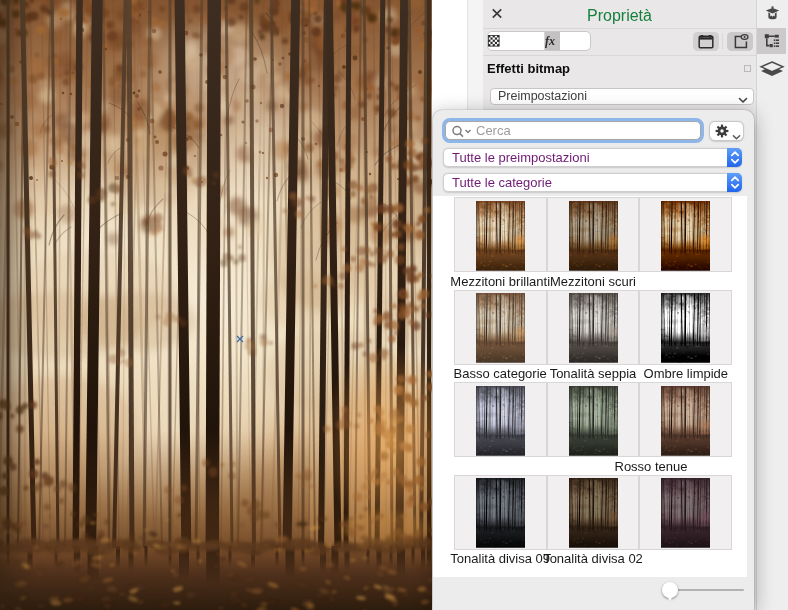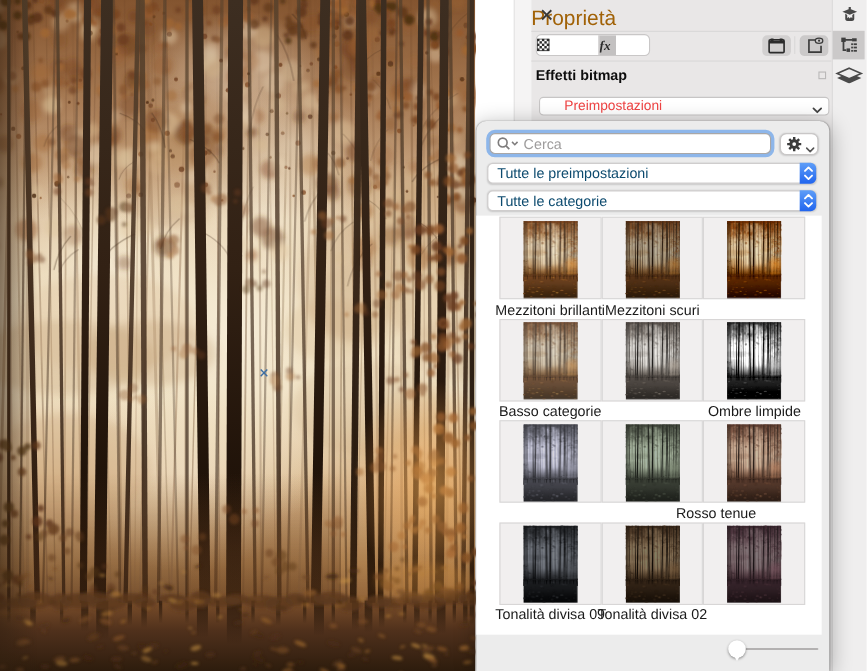--- a/index.html
+++ b/index.html
@@ -14,21 +14,21 @@
   #tabs .seg { flex:1; display:flex; align-items:center; justify-content:center; }
   #tabs .seg.sel { background:#c3c1c1; }
   #tabs .seg + .seg { border-left:1px solid #d8d6d6;margin-left:44px; }
   .rbtn { top:31.5px; height:19px; border-radius:4.5px; background:#d2d0d0;
     display:flex; align-items:center; justify-content:center; }
   #dock { left:756px; top:0; width:32px; height:610px; background:#efeeee; border-left:1px solid #d6d4d4; }
   #popup { left:433px; top:110px; width:321px; height:500px; background:#ececec;
     border-radius:9px 9px 0 0;
     box-shadow:0 4px 20px rgba(0,0,0,.33), 0 0 1.5px rgba(0,0,0,.4); }
   .mcombo { left:443px; width:299px; height:19px; background:#fff; border:1px solid #cfcdcd;
-    border-radius:5px; font-size:13px; color:#0c4a6e; line-height:17px; padding-left:8px;
+    border-radius:5px; font-size:13px; color:#701a75; line-height:17px; padding-left:8px;
     box-shadow:0 .5px 1.5px rgba(0,0,0,.15); }
   .bluecap { position:absolute; right:-1px; top:-1px; width:15px; height:19px;
     background:linear-gradient(#5e9ef8,#2165ee); border-radius:0 5px 5px 0;
     display:flex; align-items:center; justify-content:center; }
   .cell { border:1px solid #d8d6d6; background:#f1efef; }
   .cap { text-align:center; font-size:13px; color:#1a1a1a; white-space:nowrap; }
 </style></head>
 <body>
 <svg width="0" height="0" style="position:absolute">
     <defs>
@@ -1559,21 +1559,21 @@
         <rect x="0" y="-2" width="432" height="16" fill="#6e3a1b" opacity="0.5" filter="url(#b3)"></rect>
       </symbol>
     </defs>
   </svg>
 <div id="stage">
     <div id="photo" class="abs" style="filter:saturate(.93)"><svg width="432" height="610" viewBox="0 0 432 610">
         <use href="#forest"></use>
       </svg></div>
     <div id="gutline" class="abs"></div>
     <div id="panel" class="abs"></div>
-    <div class="abs" style="left:483px;top:7px;width:273px;font-size:19px;color:#a16207">Proprietà</div>
+    <div class="abs" style="left:483px;top:7px;width:273px;text-align:center;font-size:16px;color:#15803d">Proprietà</div>
     <svg class="abs" style="left:492px;top:8px" width="10" height="11" viewBox="0 0 10 11">
       <path d="M0.8 1.3 L9.2 9.7 M9.2 1.3 L0.8 9.7" stroke="#3a3a3a" stroke-width="1.7"></path>
     </svg>
     <div class="abs sep" style="left:483px;top:28px;width:273px;height:1px"></div>
     <div class="abs sep" style="left:483px;top:55px;width:273px;height:1px"></div>
     <div id="tabs" class="abs">
       <div class="seg">
         <svg width="11.5" height="11.5" viewBox="0 0 11.5 11.5">
           <rect x="0.4" y="0.4" width="10.7" height="10.7" fill="none" stroke="#2b2b2b" stroke-width="0.8"></rect>
           <rect x="0.25" y="0.25" width="2.2" height="2.2" fill="#2b2b2b"></rect>
@@ -1625,21 +1625,21 @@
     <div class="abs sep" style="left:722px;top:33px;width:1px;height:16px"></div>
     <div class="abs rbtn" style="left:727px;width:26px;background:#cbc9c9">
       <svg width="17" height="17" viewBox="0 0 17 17">
         <path d="M9.5 3.4 L3.4 3.4 L3.4 14.4 L14.4 14.4 L14.4 8.6" fill="none" stroke="#3a3a3a" stroke-width="1.5"></path>
         <ellipse cx="12.6" cy="4" rx="3.4" ry="2.4" fill="none" stroke="#3a3a3a" stroke-width="1.2"></ellipse>
         <circle cx="12.6" cy="4" r="1" fill="#3a3a3a"></circle>
       </svg>
     </div>
     <div class="abs" style="left:487px;top:61px;font-size:13px;font-weight:bold;color:#0d0d0d">Effetti bitmap</div>
     <div class="abs" style="left:744px;top:65px;width:7px;height:7px;border:1px solid #bab8b8"></div>
-    <div class="abs" style="left:490px;top:88px;width:264px;height:17px;background:#fff;border:1px solid #c7c5c5;border-radius:4px;font-size:12.5px;color:#ef4444;line-height:15px;padding-left:22px">Preimpostazioni<div class="abs" style="right:5px;top:4px"><svg width="10" height="7" viewBox="0 0 10 7">
+    <div class="abs" style="left:490px;top:88px;width:264px;height:17px;background:#fff;border:1px solid #c7c5c5;border-radius:4px;font-size:12.5px;color:#404040;line-height:15px;padding-left:7px">Preimpostazioni<div class="abs" style="right:5px;top:4px"><svg width="10" height="7" viewBox="0 0 10 7">
           <path d="M1.5 1.5 L5 5 L8.5 1.5" fill="none" stroke="#444" stroke-width="1.6" stroke-linecap="round" stroke-linejoin="round"></path>
         </svg></div></div>
     <div id="dock" class="abs"></div>
     <div class="abs" style="left:765px;top:6px"><svg width="15" height="14" viewBox="0 0 15 14">
         <rect x="6.5" y="0.4" width="2" height="2" fill="#474747"></rect>
         <path d="M0.8 4.6 L7.5 2 L14.2 4.6 L7.5 7.4 Z" fill="#474747"></path>
         <path d="M3.4 6.2 L3.4 11.2 Q3.4 13.2 7.5 13.2 Q11.6 13.2 11.6 11.2 L11.6 6.2 L9.8 7.6 L9.8 10.6 L8.6 9.4 L7.5 10.8 L6.4 9.4 L5.2 10.6 L5.2 7.6 Z" fill="#474747"></path>
       </svg></div>
     <div class="abs" style="left:757px;top:28px;width:29px;height:26px;background:#cbc9c9"></div>
     <div class="abs" style="left:764px;top:33px"><svg width="16" height="16" viewBox="0 0 16 16">
@@ -1712,20 +1712,21 @@
     </svg>
     <div class="cell abs" style="left:453.8px;top:289.5px;width:92.8px;height:75.4px"></div>
     <svg class="thumb abs" style="left:475.7px;top:293.1px;filter:contrast(0.8) brightness(1.05) saturate(0.85)" width="49" height="70" viewBox="0 0 432 610" preserveAspectRatio="none">
       <use href="#tforest"></use>
     </svg>
     <div class="cap abs" style="left:430.2px;top:366.4px;width:140px">Basso categorie</div>
     <div class="cell abs" style="left:546.6px;top:289.5px;width:92.8px;height:75.4px"></div>
     <svg class="thumb abs" style="left:568.5px;top:293.1px;filter:saturate(0.15) brightness(1.05) contrast(0.98)" width="49" height="70" viewBox="0 0 432 610" preserveAspectRatio="none">
       <use href="#tforest"></use>
     </svg>
+    <div class="cap abs" style="left:523.0px;top:366.4px;width:140px">Tonalità seppia</div>
     <div class="cell abs" style="left:639.4px;top:289.5px;width:92.8px;height:75.4px"></div>
     <svg class="thumb abs" style="left:661.3px;top:293.1px;filter:grayscale(1) contrast(1.6) brightness(1.1)" width="49" height="70" viewBox="0 0 432 610" preserveAspectRatio="none">
       <use href="#tforest"></use>
     </svg>
     <div class="cap abs" style="left:615.8px;top:366.4px;width:140px">Ombre limpide</div>
     <div class="cell abs" style="left:453.8px;top:382px;width:92.8px;height:75.4px"></div>
     <svg class="thumb abs" style="left:475.7px;top:385.6px;filter:grayscale(0.9) sepia(0.6) hue-rotate(200deg) saturate(0.55) brightness(0.88)" width="49" height="70" viewBox="0 0 432 610" preserveAspectRatio="none">
       <use href="#tforest"></use>
     </svg>
     <div class="cell abs" style="left:546.6px;top:382px;width:92.8px;height:75.4px"></div>

